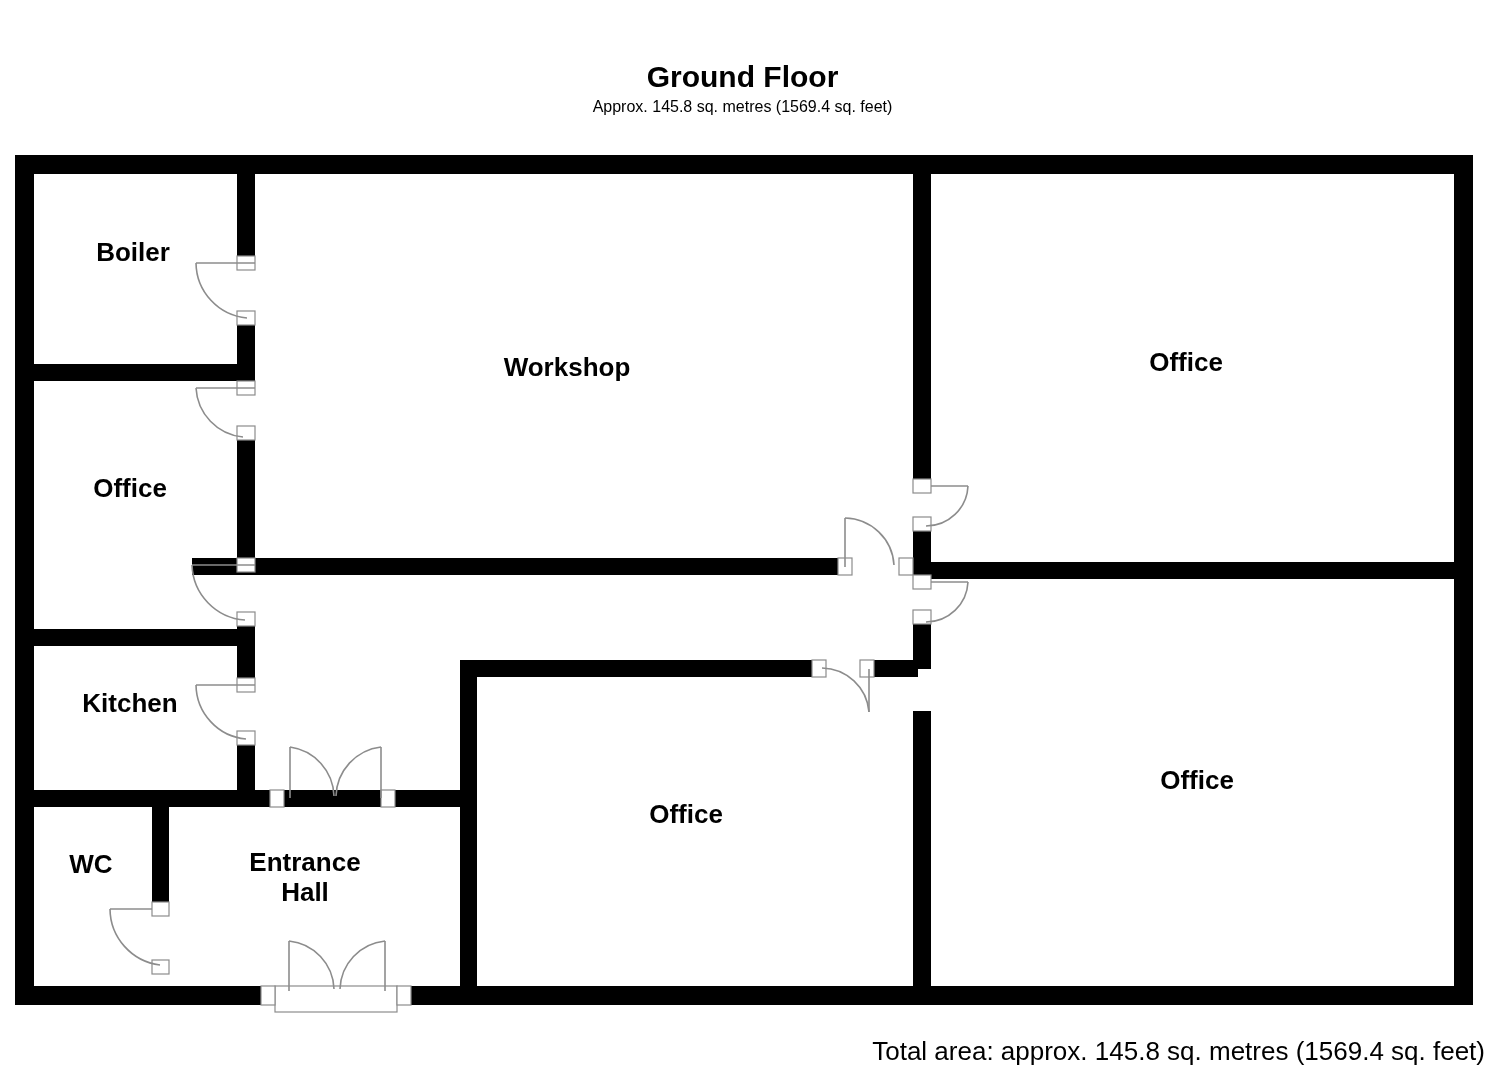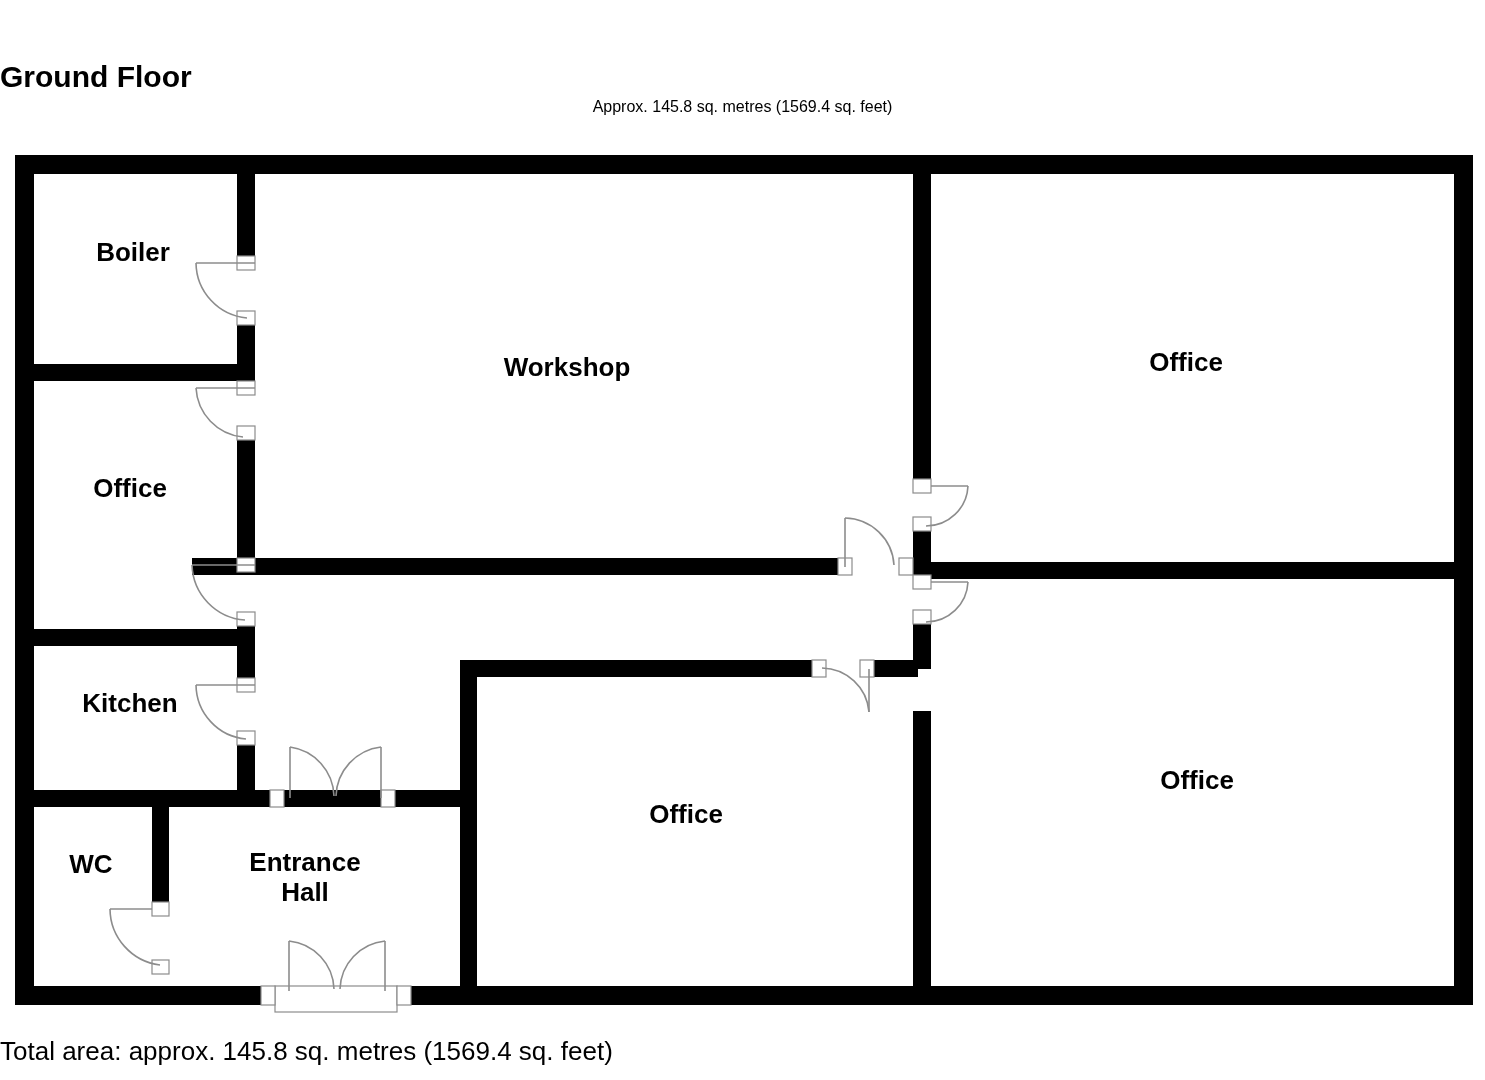--- a/index.html
+++ b/index.html
@@ -18,40 +18,40 @@
   #floorplan-page {
     position: relative;
     width: 1485px;
     height: 1080px;
   }
   .plan-title {
     position: absolute;
     top: 60px;
     left: 0;
     width: 1485px;
-    text-align: left;
+    text-align: center;
     font-size: 30px;
     font-weight: bold;
     letter-spacing: 0px;
   }
   .plan-subtitle {
     position: absolute;
     top: 98px;
     left: 0;
     width: 1485px;
     text-align: center;
     font-size: 16px;
     font-weight: normal;
   }
   .plan-footer {
     position: absolute;
     top: 1036px;
     left: 0;
     width: 1485px;
-    text-align: left;
+    text-align: right;
     font-size: 26px;
     font-weight: normal;
   }
   #plan-svg {
     position: absolute;
     top: 0;
     left: 0;
   }
   .room-label {
     font-family: "Liberation Sans", sans-serif;

